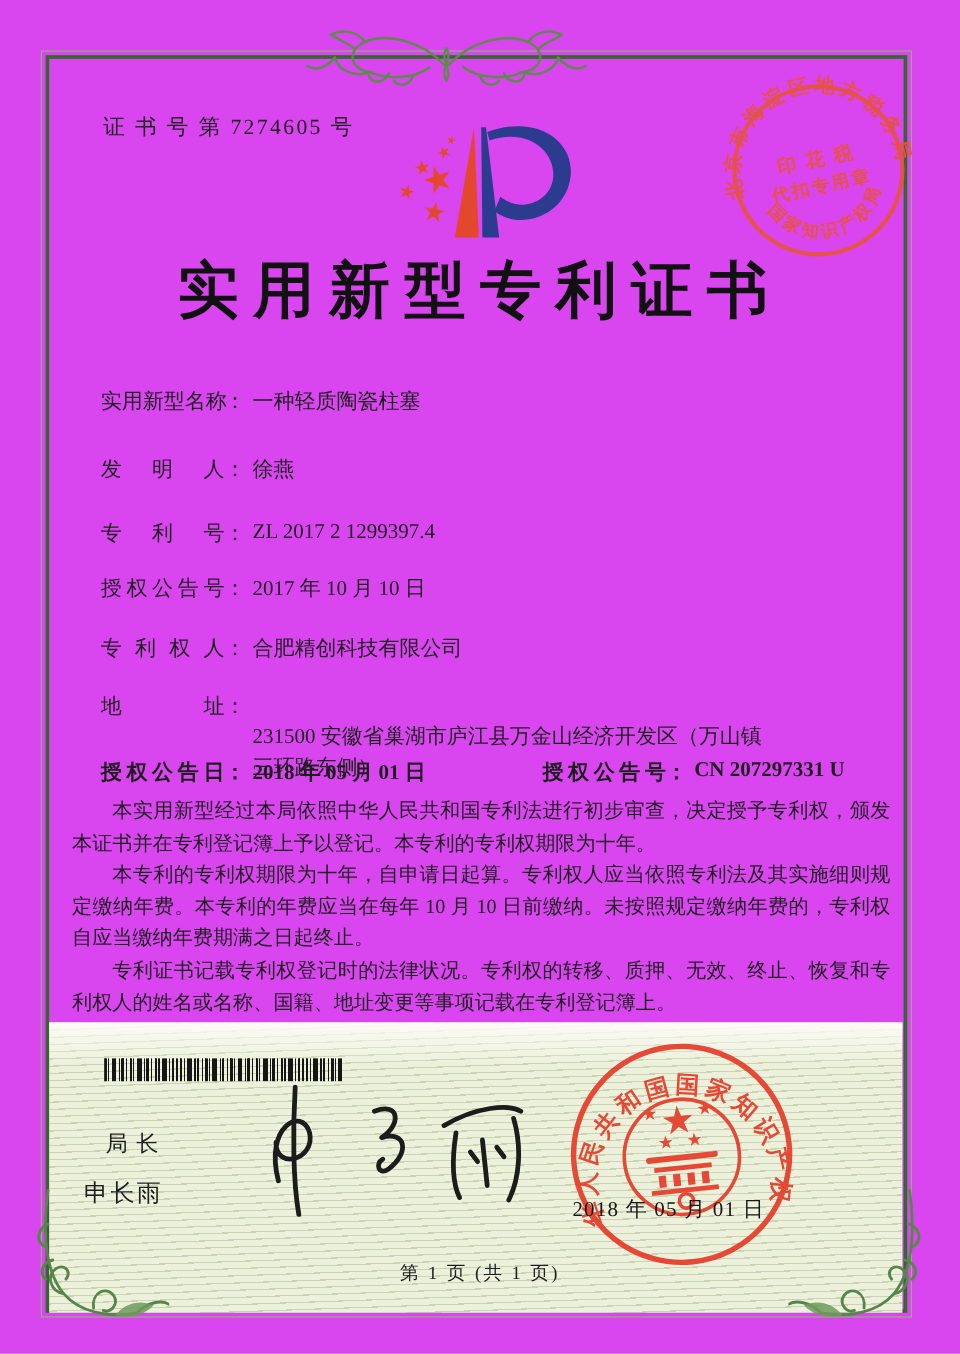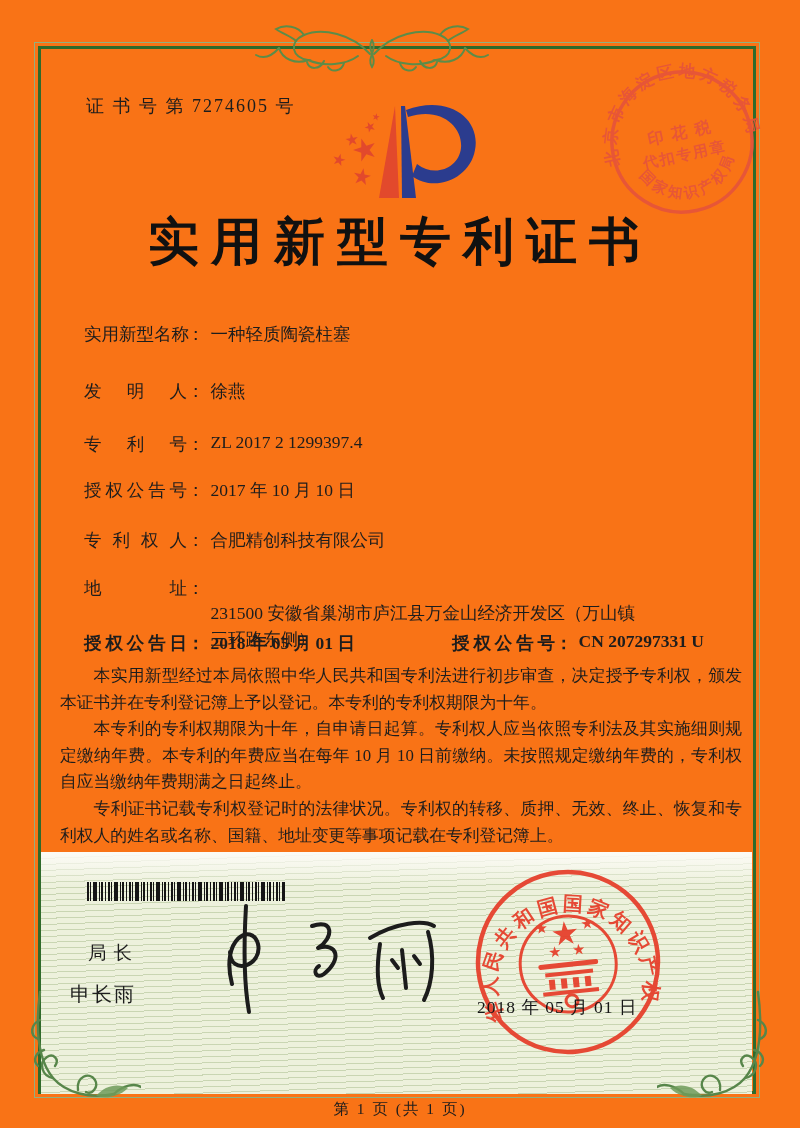--- a/index.html
+++ b/index.html
@@ -1,19 +1,19 @@
 <!DOCTYPE html>
 <html><head>
 <meta charset="utf-8">
 <style>
   * { box-sizing: border-box; margin: 0; padding: 0; }
   body { background:#c9c7c2; font-family:"Liberation Serif","DejaVu Serif",serif; }
   .paper {
     position:relative; width:800px; height:1128px; margin:0 auto;
-    background:#f97316; overflow:hidden; color:#1d1d1d;
+    background:#d946ef; overflow:hidden; color:#1d1d1d;
   }
   
   .frame-outer {
     position:absolute; left:34px; top:42px; width:726px; height:1056px;
     border:1px solid #93b07e;
   }
   .frame-inner {
     position:absolute; left:3px; top:3px; right:3px; bottom:3px;
     border:3px solid #2f6a2b;
   }
@@ -64,21 +64,21 @@
     background-image:
       repeating-linear-gradient(90deg,#151515 0 1px,transparent 1px 3px),
       repeating-linear-gradient(90deg,#151515 0 2px,transparent 2px 7px);
   }
   .sig-post { position:absolute; left:88px; top:940px; font-size:18.5px; letter-spacing:7px; }
   .sig-name { position:absolute; left:70px; top:981px; font-size:20px; letter-spacing:2px; }
   .signature-svg { position:absolute; left:202px; top:892px; }
   .office-seal { position:absolute; left:468px; top:862px; transform:rotate(-6deg); }
   .seal-date { position:absolute; left:477px; top:995px; font-size:17.5px; letter-spacing:1px; color:#161616; }
   .tax-stamp { position:absolute; left:602px; top:62px; transform:rotate(-12deg); }
-  .page-footer { position:absolute; left:0; right:0; top:1051px; text-align:center; font-size:15.5px; letter-spacing:2px;margin-top:48px; }
+  .page-footer { position:absolute; left:0; right:0; top:1051px; text-align:center; font-size:15.5px; letter-spacing:2px; }
   
   .top-ornament { position:absolute; left:252px; top:14px; }
   .corner-bl { position:absolute; left:26px; top:988px; }
   .corner-br { position:absolute; left:657px; top:988px; transform:scale(-1,1); }
 </style>
 </head>
 <body>
 
 <div class="paper">
 

